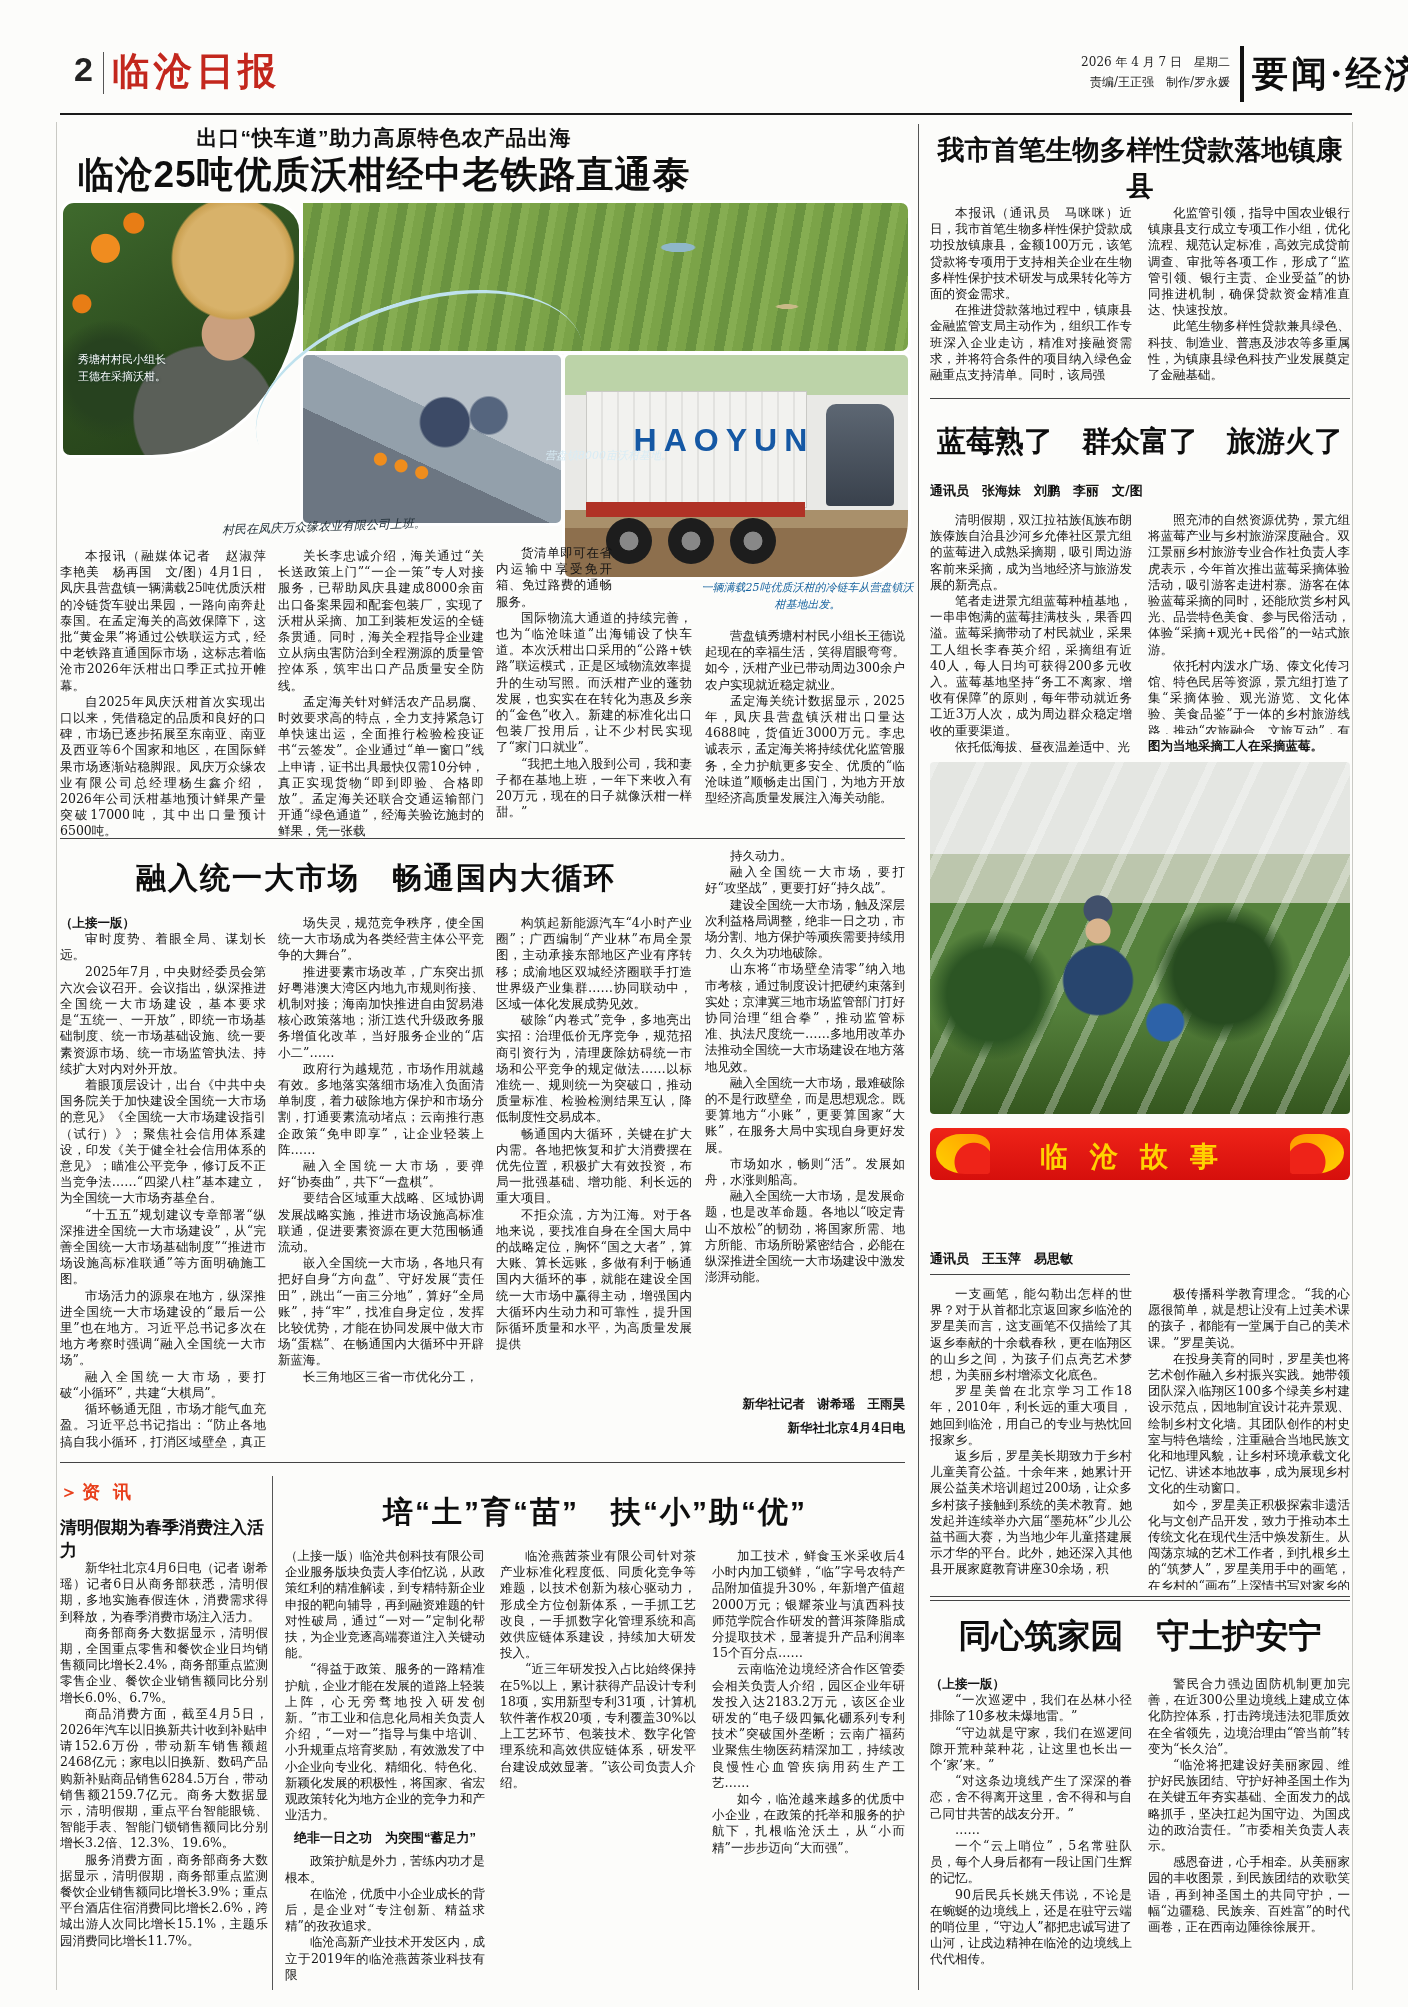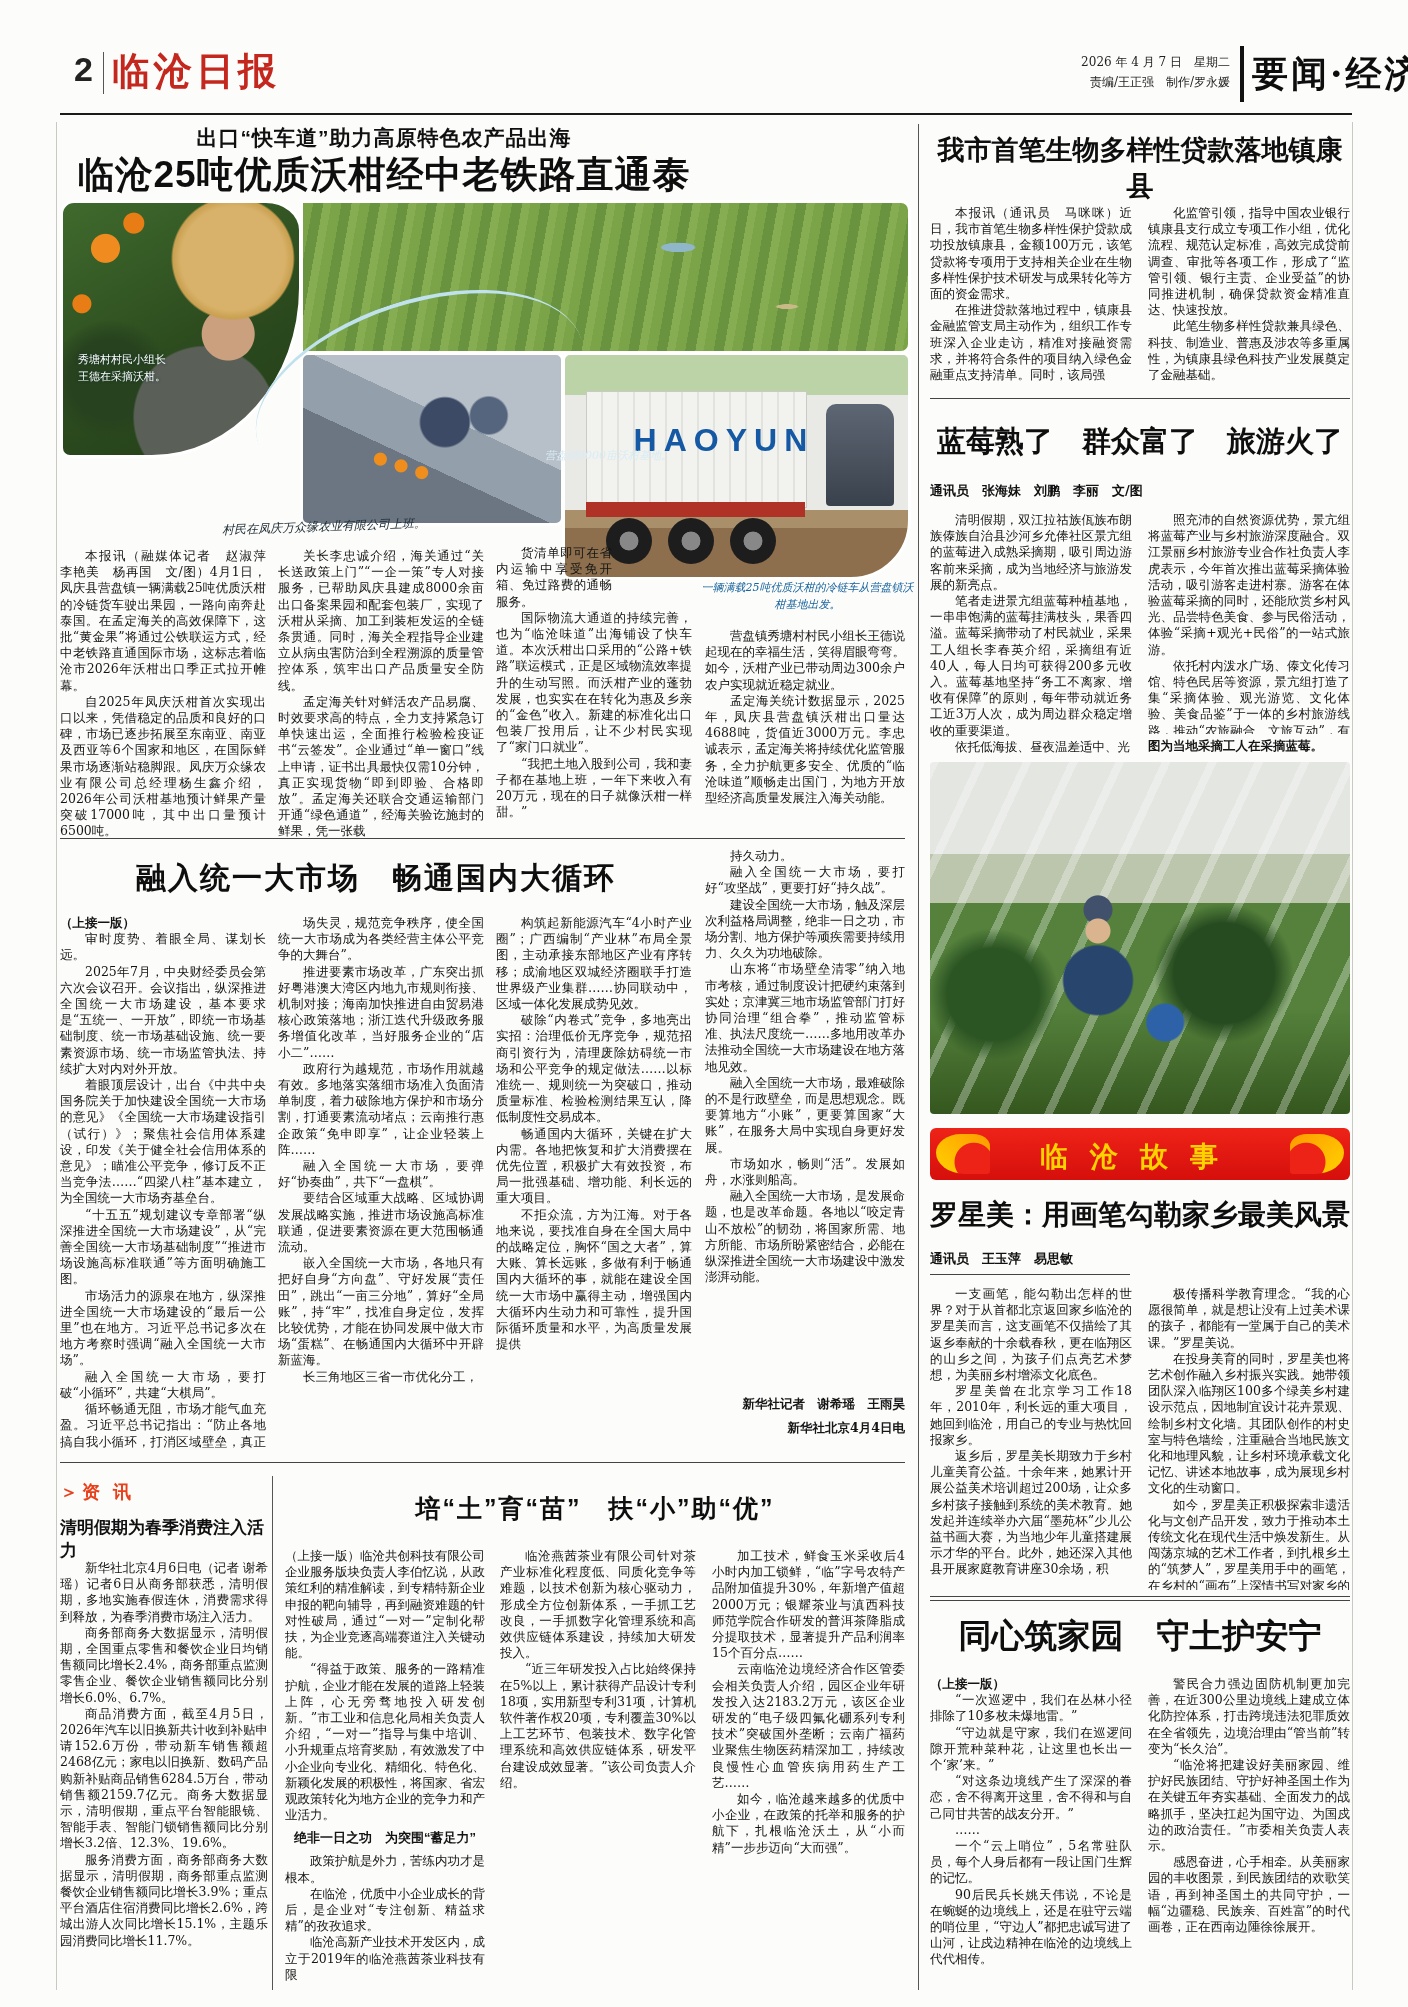--- a/index.html
+++ b/index.html
@@ -191,21 +191,21 @@
     <div class="zhead" style="margin-top:12px;">清明假期为春季消费注入活力</div>
   </div>
   <div class="abs col" style="left:60px;top:1560px;width:208px;height:430px;">
       <p class="para">新华社北京4月6日电（记者 谢希瑶）记者6日从商务部获悉，清明假期，多地实施春假连休，消费需求得到释放，为春季消费市场注入活力。</p>
       <p class="para">商务部商务大数据显示，清明假期，全国重点零售和餐饮企业日均销售额同比增长2.4%，商务部重点监测零售企业、餐饮企业销售额同比分别增长6.0%、6.7%。</p>
       <p class="para">商品消费方面，截至4月5日，2026年汽车以旧换新共计收到补贴申请152.6万份，带动新车销售额超2468亿元；家电以旧换新、数码产品购新补贴商品销售6284.5万台，带动销售额2159.7亿元。商务大数据显示，清明假期，重点平台智能眼镜、智能手表、智能门锁销售额同比分别增长3.2倍、12.3%、19.6%。</p>
       <p class="para">服务消费方面，商务部商务大数据显示，清明假期，商务部重点监测餐饮企业销售额同比增长3.9%；重点平台酒店住宿消费同比增长2.6%，跨城出游人次同比增长15.1%，主题乐园消费同比增长11.7%。</p>
     </div>
   <div class="abs vline" style="left:272px;top:1476px;height:514px;"></div>
 
-  <div class="abs hl" style="left:285px;top:1492px;width:620px;font-size:25px;letter-spacing:2px;">培“土”育“苗”　扶“小”助“优”</div>
+  <div class="abs hl" style="left:285px;top:1492px;width:620px;font-size:30px;letter-spacing:2px;">培“土”育“苗”　扶“小”助“优”</div>
   <div class="abs col" style="left:285px;top:1548px;width:200px;height:442px;">
     <div>
         <p class="para cont-inline">（上接一版）临沧共创科技有限公司企业服务版块负责人李伯忆说，从政策红利的精准解读，到专精特新企业申报的靶向辅导，再到融资难题的针对性破局，通过“一对一”定制化帮扶，为企业竞逐高端赛道注入关键动能。</p>
         <p class="para">“得益于政策、服务的一路精准护航，企业才能在发展的道路上轻装上阵，心无旁骛地投入研发创新。”市工业和信息化局相关负责人介绍，“一对一”指导与集中培训、小升规重点培育奖励，有效激发了中小企业向专业化、精细化、特色化、新颖化发展的积极性，将国家、省宏观政策转化为地方企业的竞争力和产业活力。</p>
       </div>
     <div class="subhead">绝非一日之功　为突围“蓄足力”</div>
     <div>
         <p class="para">政策护航是外力，苦练内功才是根本。</p>
         <p class="para">在临沧，优质中小企业成长的背后，是企业对“专注创新、精益求精”的孜孜追求。</p>
         <p class="para">临沧高新产业技术开发区内，成立于2019年的临沧燕茜茶业科技有限</p>
@@ -245,21 +245,20 @@
     </div>
   <div class="abs caption-b" style="left:1148px;top:738px;width:202px;">图为当地采摘工人在采摘蓝莓。</div>
   <div class="abs photo ph-berry" style="left:930px;top:762px;width:420px;height:352px;"></div>
 
   <div class="abs banner" style="left:930px;top:1128px;width:420px;height:52px;">
     <div class="flame" style="left:6px;top:6px;"></div>
     <div class="flame" style="right:6px;top:6px;transform:scaleX(-1);"></div>
     <div class="banner-title" style="padding-top:10px;">临沧故事</div>
   </div>
 
-  <div class="abs hl" style="left:930px;top:1196px;width:420px;font-size:28px;">罗星美：用画笔勾勒家乡最美风景</div>
   <div class="abs byline" style="left:930px;top:1250px;width:250px;">通讯员　王玉萍　易思敏</div>
   <div class="abs hairline" style="left:930px;top:1274px;width:200px;"></div>
   <div class="abs col" style="left:930px;top:1286px;width:202px;height:304px;">
       <p class="para">一支画笔，能勾勒出怎样的世界？对于从首都北京返回家乡临沧的罗星美而言，这支画笔不仅描绘了其返乡奉献的十余载春秋，更在临翔区的山乡之间，为孩子们点亮艺术梦想，为美丽乡村增添文化底色。</p>
       <p class="para">罗星美曾在北京学习工作18年，2010年，利长远的重大项目，她回到临沧，用自己的专业与热忱回报家乡。</p>
       <p class="para">返乡后，罗星美长期致力于乡村儿童美育公益。十余年来，她累计开展公益美术培训超过200场，让众多乡村孩子接触到系统的美术教育。她发起并连续举办六届“墨苑杯”少儿公益书画大赛，为当地少年儿童搭建展示才华的平台。此外，她还深入其他县开展家庭教育讲座30余场，积</p>
     </div>
   <div class="abs col" style="left:1148px;top:1286px;width:202px;height:304px;">
       <p class="para">极传播科学教育理念。“我的心愿很简单，就是想让没有上过美术课的孩子，都能有一堂属于自己的美术课。”罗星美说。</p>
       <p class="para">在投身美育的同时，罗星美也将艺术创作融入乡村振兴实践。她带领团队深入临翔区100多个绿美乡村建设示范点，因地制宜设计花卉景观、绘制乡村文化墙。其团队创作的村史室与特色墙绘，注重融合当地民族文化和地理风貌，让乡村环境承载文化记忆、讲述本地故事，成为展现乡村文化的生动窗口。</p>

